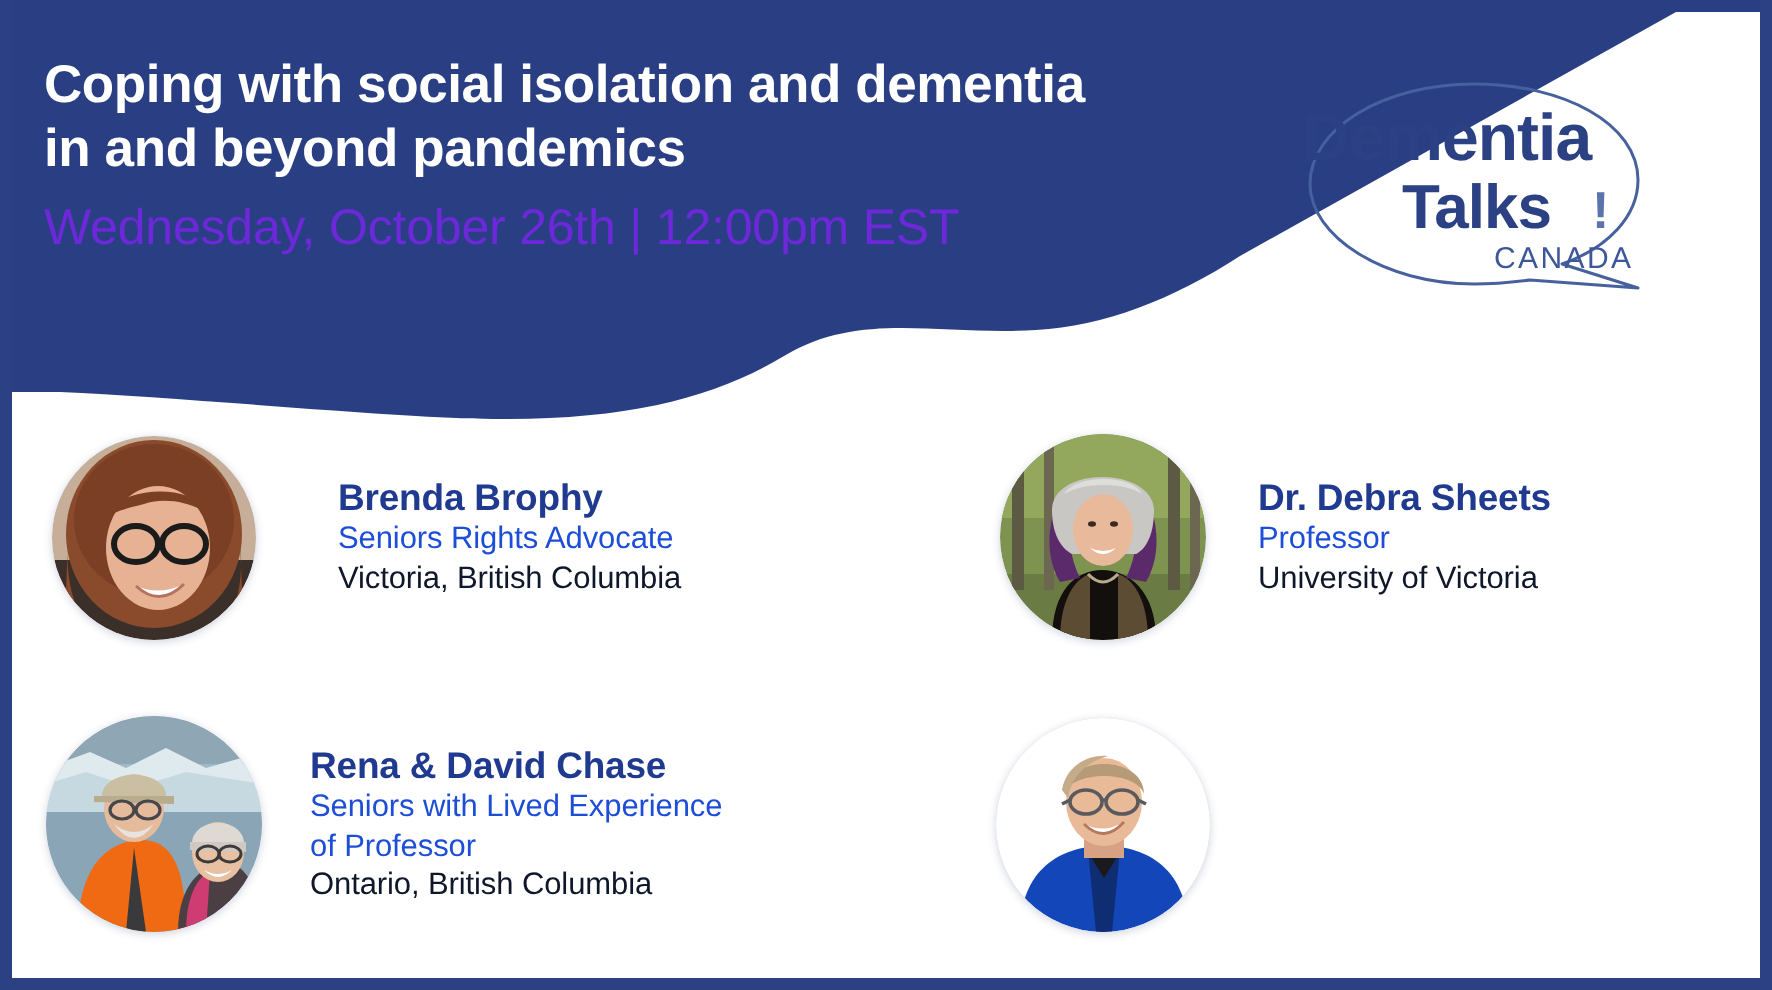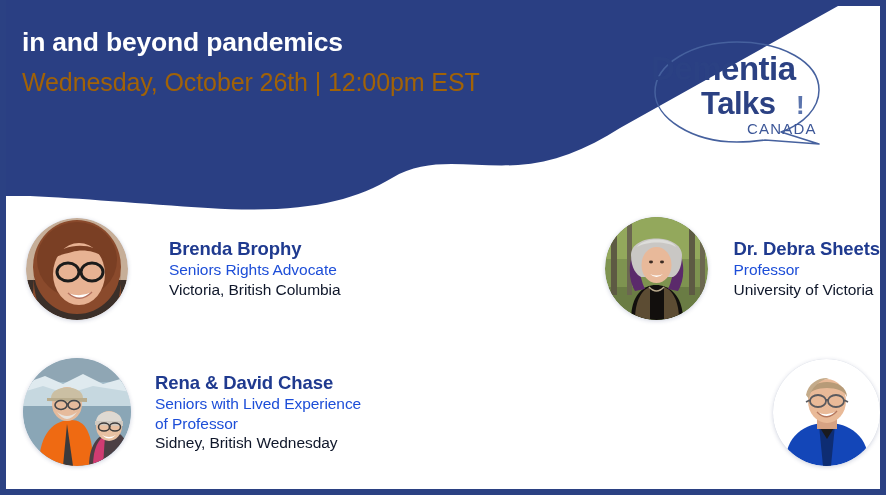--- a/index.html
+++ b/index.html
@@ -49,21 +49,21 @@
   }
   .title-line {
     color: #ffffff;
     font-size: 26.5px;
     font-weight: bold;
     line-height: 32px;
     letter-spacing: -0.2px;
     white-space: nowrap;
   }
   #subtitle {
-    color: #a16207;
+    color: #6d28d9;
     font-size: 25px;
     font-weight: normal;
     line-height: 34px;
     margin-top: 7px;
     letter-spacing: -0.1px;
     white-space: nowrap;
   }
 
   
   #logo {
@@ -85,21 +85,21 @@
     height: 287px;
     z-index: 20;
     display: grid;
     grid-template-columns: 490px 384px;
     grid-template-rows: 145px 142px;
   }
   .speaker {
     display: flex;
     align-items: center;
   }
-  .speaker-col-2 { padding-left: 0px; justify-content: flex-end; }
+  .speaker-col-2 { padding-left: 0px; }
 
   .photo-wrap {
     flex: 0 0 auto;
     position: relative;
   }
   .photo {
     border-radius: 50%;
     overflow: hidden;
     position: relative;
     background: #dfe3ea;
@@ -158,20 +158,21 @@
   <svg id="header-shape" viewBox="0 0 886 240" width="886" height="240" preserveAspectRatio="none">
     <path d="M0,0 L886,0 L886,6 L838,6 L620,128
              C586,150 552,163 518,165
              C470,168 430,155 392,178
              C352,202 300,214 208,208
              C142,204 78,198 30,196
              L0,196 Z" fill="#2a3f83"></path>
   </svg>
 
   <div id="header-text">
+    <div class="title-line">Coping with social isolation and dementia</div>
     <div class="title-line">in and beyond pandemics</div>
     <div id="subtitle">Wednesday, October 26th | 12:00pm EST</div>
   </div>
 
   <div id="logo">
     <svg viewBox="0 0 196 124" width="196" height="124">
 
       <g>
         <path d="M96,6 C141,6 178,26 178,54
                  C178,72 163,88 140,96
@@ -328,21 +329,21 @@
               </g>
               <path d="M79,77 Q86,84 93,77 Q86,81 79,77 Z" fill="#ffffff"></path>
             </g>
           </svg>
         </div>
       </div>
       <div class="speaker-info">
         <div class="sp-name">Rena &amp; David Chase</div>
         <div class="sp-role">Seniors with Lived Experience</div>
         <div class="sp-role">of Professor</div>
-        <div class="sp-loc">Sidney, British Wednesday</div>
+        <div class="sp-loc">Ontario, British Columbia</div>
       </div>
     </div>
 
     <div class="speaker r2c2 speaker-col-2">
       <div class="photo-wrap">
         <div class="photo">
           <svg viewBox="0 0 107 107" width="107" height="107">
             <defs>
                 <clipPath id="c4">
                   <circle cx="53.5" cy="53.5" r="53.5"></circle>

